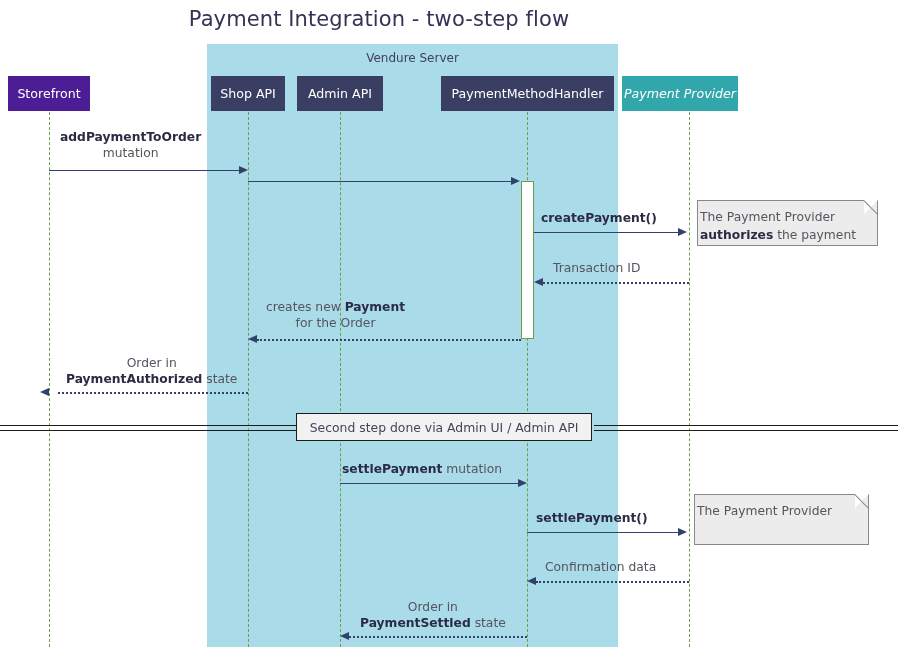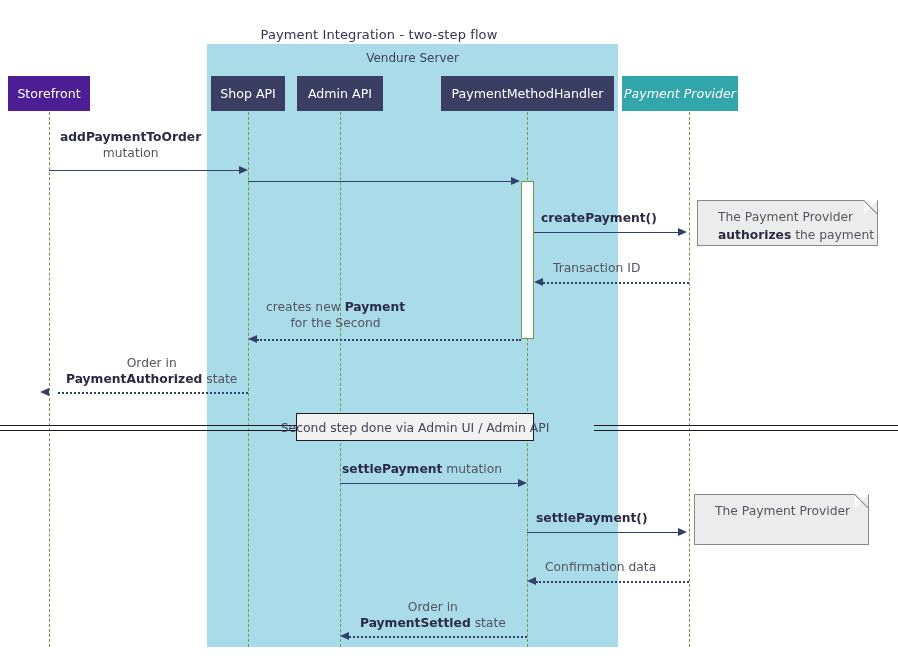--- a/index.html
+++ b/index.html
@@ -14,24 +14,24 @@
     position: relative;
     width: 898px;
     height: 665px;
     background: #ffffff;
     overflow: hidden;
   }
   .abs { position: absolute; }
 
   
   #title {
-    left: 0; top: 27px;
+    left: 0; top: 7px;
     width: 758px;
     text-align: center;
-    font-size: 13px;
+    font-size: 21px;
     color: #333355;
     letter-spacing: 0.1px;
   }
 
   
   #group-box {
     left: 207px; top: 44px;
     width: 411px; height: 603px;
     background: #a9dbe8;
   }
@@ -102,21 +102,21 @@
   .msg-label b { color: #2b2b45; font-weight: bold; }
 
   
   .note {
     background: #ececec;
     border: 1.2px solid #888888;
     box-sizing: border-box;
     font-size: 12.3px;
     color: #55555f;
     line-height: 18px;
-    padding: 7px 11px 6px 20px;
+    padding: 7px 11px 6px 2px;
     white-space: nowrap;
   }
   .note b { color: #2b2b45; font-weight: bold; }
   .note-fold {
     width: 0; height: 0;
     border-left: 14px solid #ffffff;
     border-bottom: 14px solid transparent;
   }
   .note-fold-edge {
     width: 19px; height: 0;
@@ -192,35 +192,35 @@
   <div class="abs note-fold-edge" style="left:864px; top:200px;"></div>
 
   <div class="abs msg-label" style="left:553px; top:261px;">
     <span>Transaction ID</span>
   </div>
   <div class="abs arrow-line dotted" style="left:543px; top:282px; width:146px;"></div>
   <div class="abs arrow-head left" style="left:534px; top:278px;"></div>
 
   <div class="abs msg-label" style="left:266px; top:300px;">
     <div><span>creates new </span><b>Payment</b></div>
-    <div><span>for the Second</span></div>
+    <div><span>for the Order</span></div>
   </div>
   <div class="abs arrow-line dotted" style="left:257px; top:339px; width:264px;"></div>
   <div class="abs arrow-head left" style="left:248px; top:335px;"></div>
 
   <div class="abs msg-label" style="left:66px; top:356px;">
     <div><span>Order in</span></div>
     <div><b>PaymentAuthorized</b><span> state</span></div>
   </div>
   <div class="abs arrow-line dotted" style="left:58px; top:392px; width:190px;"></div>
   <div class="abs arrow-head left" style="left:40px; top:388px;"></div>
 
   <div class="abs divider-rule" style="left:0px;   top:425px; width:296px;"></div>
   <div class="abs divider-rule" style="left:594px; top:425px; width:304px;"></div>
-  <div class="abs" id="divider-box" style="left:296px; top:413px; width:238px; height:28px;">Second step done via Admin UI / Admin API</div>
+  <div class="abs" id="divider-box" style="left:296px; top:413px; width:296px; height:28px;">Second step done via Admin UI / Admin API</div>
 
   <div class="abs msg-label" style="left:342px; top:462px;">
     <b>settlePayment</b><span> mutation</span>
   </div>
   <div class="abs arrow-line" style="left:340px; top:483px; width:178px;"></div>
   <div class="abs arrow-head right" style="left:518px; top:479px;"></div>
 
   <div class="abs msg-label" style="left:536px; top:511px;">
     <b>settlePayment()</b>
   </div>

